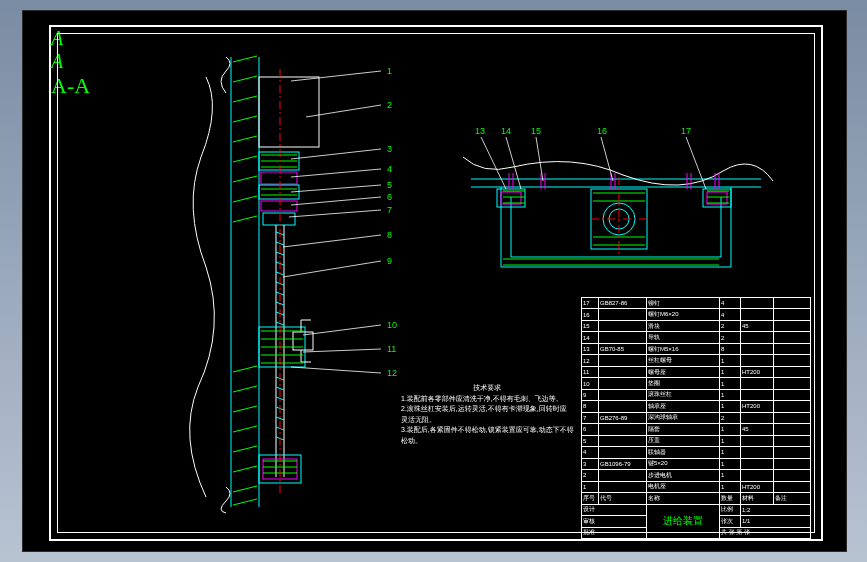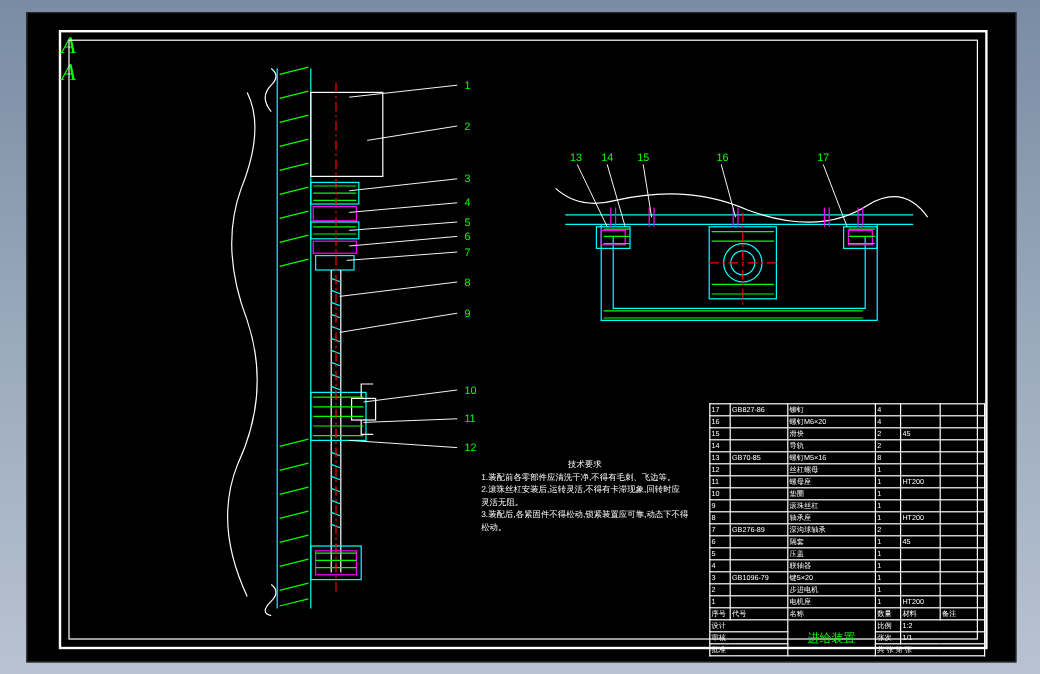--- a/index.html
+++ b/index.html
@@ -9,21 +9,21 @@
     background:#000;border:1px solid #2a2a2a}
   .sheet{position:absolute;left:26px;top:14px;width:770px;height:512px;
     border:2px solid #fff}
   .sheet-inner{position:absolute;left:6px;top:6px;right:6px;bottom:6px;
     border:1px solid #fff}
   svg{position:absolute}
   .lbl{position:absolute;color:#0f0;font-size:9px;line-height:1}
   .lbl-a{color:#0f0;font-size:20px;font-family:serif;font-style:italic}
   .sec{color:#0f0;font-size:22px;font-family:serif}
   .notes{position:absolute;color:#fff;font-size:7px;line-height:1.5;white-space:nowrap}
-  .tb{position:absolute;right:0;bottom:0;width:230px;height:203px}
+  .tb{position:absolute;right:10px;bottom:0;width:230px;height:242px}
   .tb table{border-collapse:collapse;width:100%;height:100%}
   .tb td{border:1px solid #fff;color:#fff;font-size:6px;padding:0 1px;
     overflow:hidden;white-space:nowrap;height:9px}
   .tb .g{color:#0f0}
 </style>
 </head>
 <body>
 
 <div class="viewport">
  <div class="sheet">
@@ -158,20 +158,21 @@
       <path d="M255,72 L235,20"></path>
     </g>
   </svg>
 
   <div class="lbl" style="left:424px;top:100px">13</div>
   <div class="lbl" style="left:450px;top:100px">14</div>
   <div class="lbl" style="left:480px;top:100px">15</div>
   <div class="lbl" style="left:546px;top:100px">16</div>
   <div class="lbl" style="left:630px;top:100px">17</div>
 
+  <div class="sec" style="left:510px;top:286px">A-A</div>
 
   <div class="notes" style="left:350px;top:356px">
     <div style="text-align:center">技术要求</div>
     <div>1.装配前各零部件应清洗干净,不得有毛刺、飞边等。</div>
     <div>2.滚珠丝杠安装后,运转灵活,不得有卡滞现象,回转时应</div>
     <div>  灵活无阻。</div>
     <div>3.装配后,各紧固件不得松动,锁紧装置应可靠,动态下不得</div>
     <div>  松动。</div>
   </div>
 

